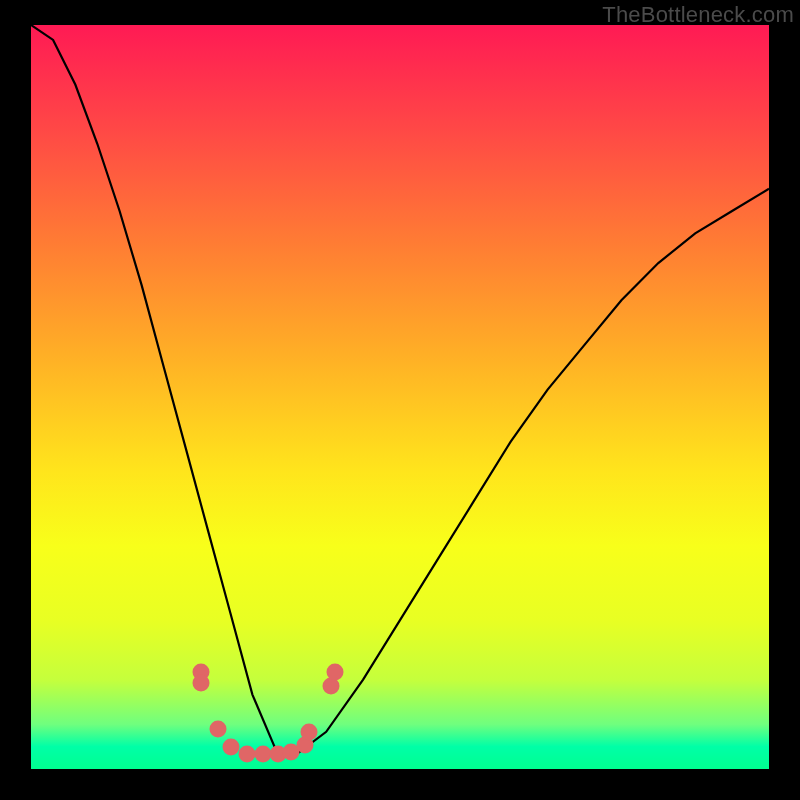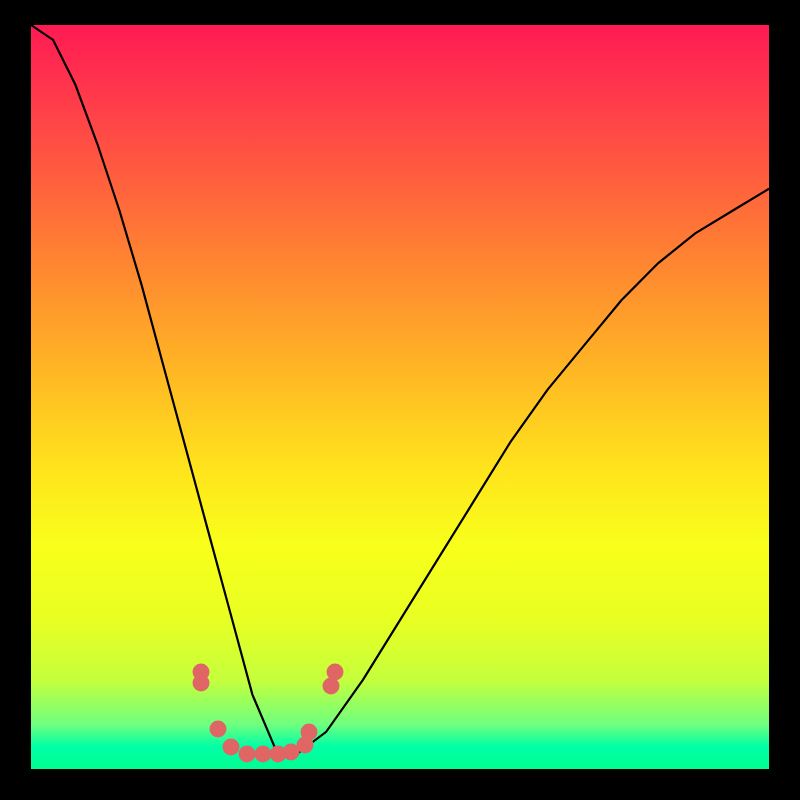--- a/index.html
+++ b/index.html
@@ -65,20 +65,21 @@
     height: 17px;
     border-radius: 50%;
     background: #e06666;
     transform: translate(-50%, -50%);
   }
 </style>
 </head>
 <body>
 
 <div class="frame">
+  <div class="watermark">TheBottleneck.com</div>
 
   <div class="plot-area">
     <svg class="curve" viewBox="0 0 738 744" preserveAspectRatio="none">
       <path id="curve-path" d="M0.0 0.0 L22.1 14.9 L44.3 59.5 L66.4 119.0 L88.6 186.0 L110.7 260.4 L132.8 342.2 L155.0 424.1 L177.1 505.9 L199.3 587.8 L221.4 669.6 L243.5 721.7 L265.7 729.1 L295.2 706.8 L332.1 654.7 L369.0 595.2 L405.9 535.7 L442.8 476.2 L479.7 416.6 L516.6 364.6 L553.5 319.9 L590.4 275.3 L627.3 238.1 L664.2 208.3 L701.1 186.0 L738.0 163.7"></path>
     </svg>
     <div id="dots-layer">
         <div class="dot" style="left: 169.74px; top: 647.28px;"></div>
         <div class="dot" style="left: 169.74px; top: 658.44px;"></div>
         <div class="dot" style="left: 186.714px; top: 703.824px;"></div>
         <div class="dot" style="left: 199.998px; top: 721.68px;"></div>

